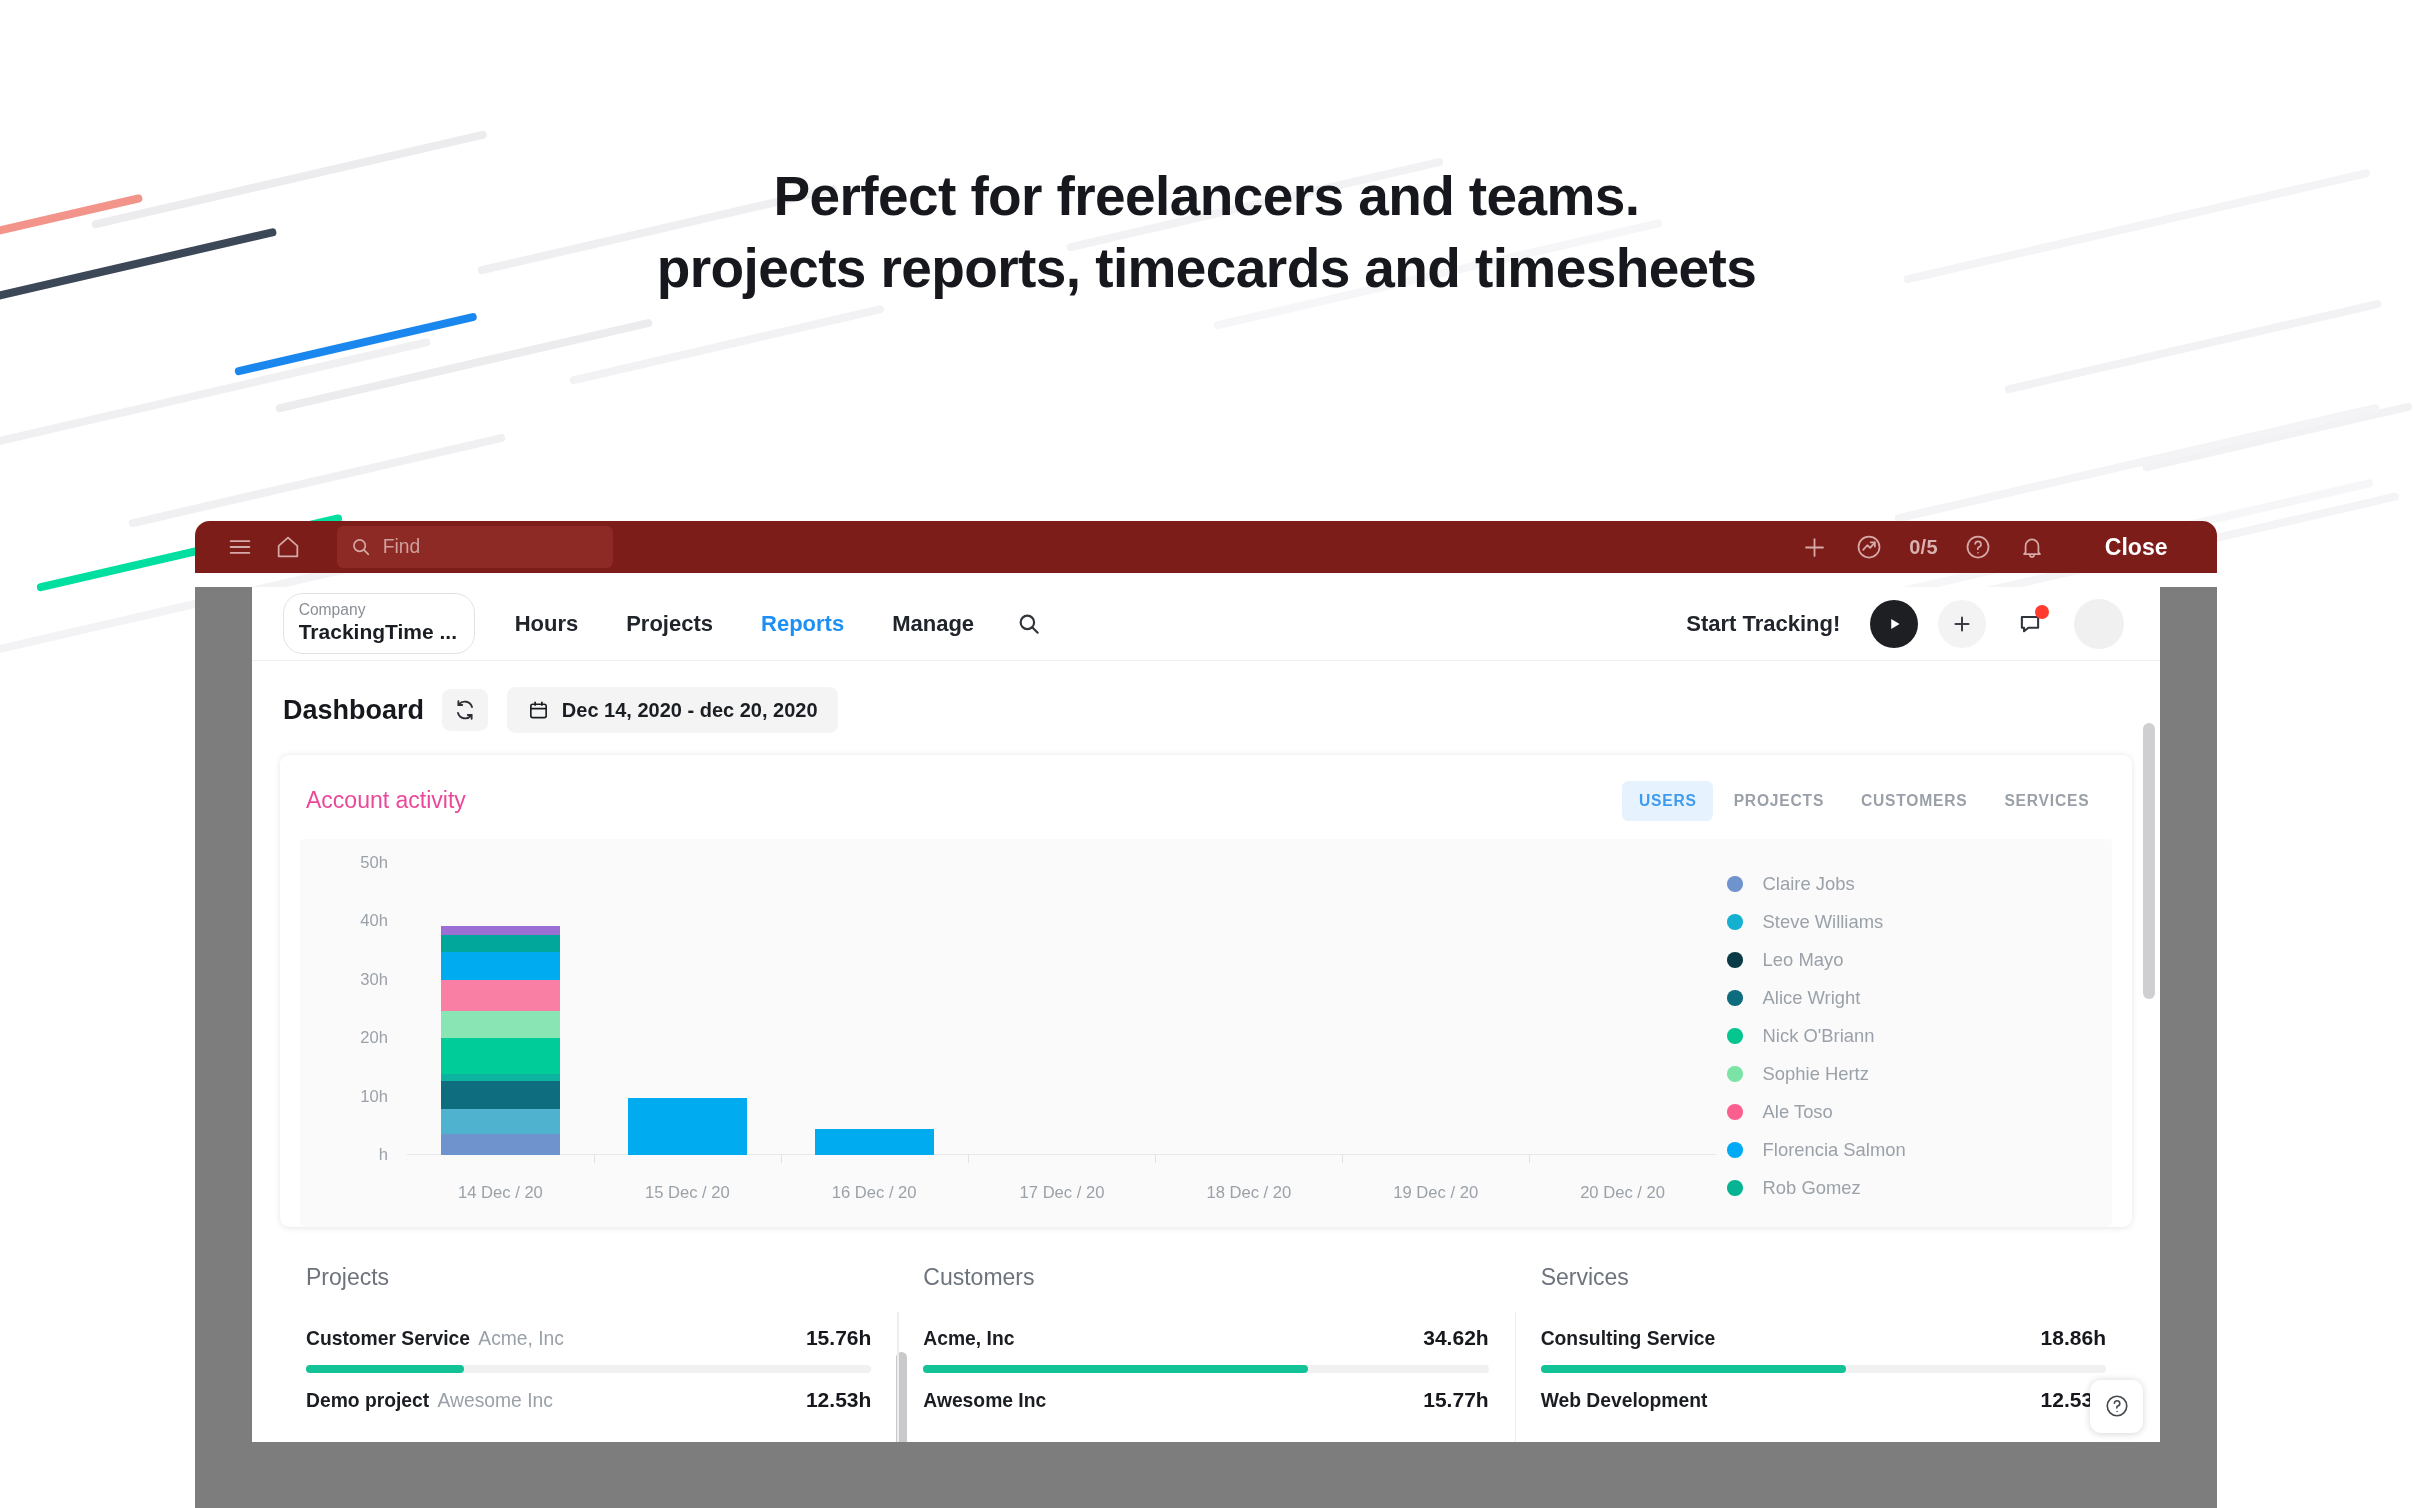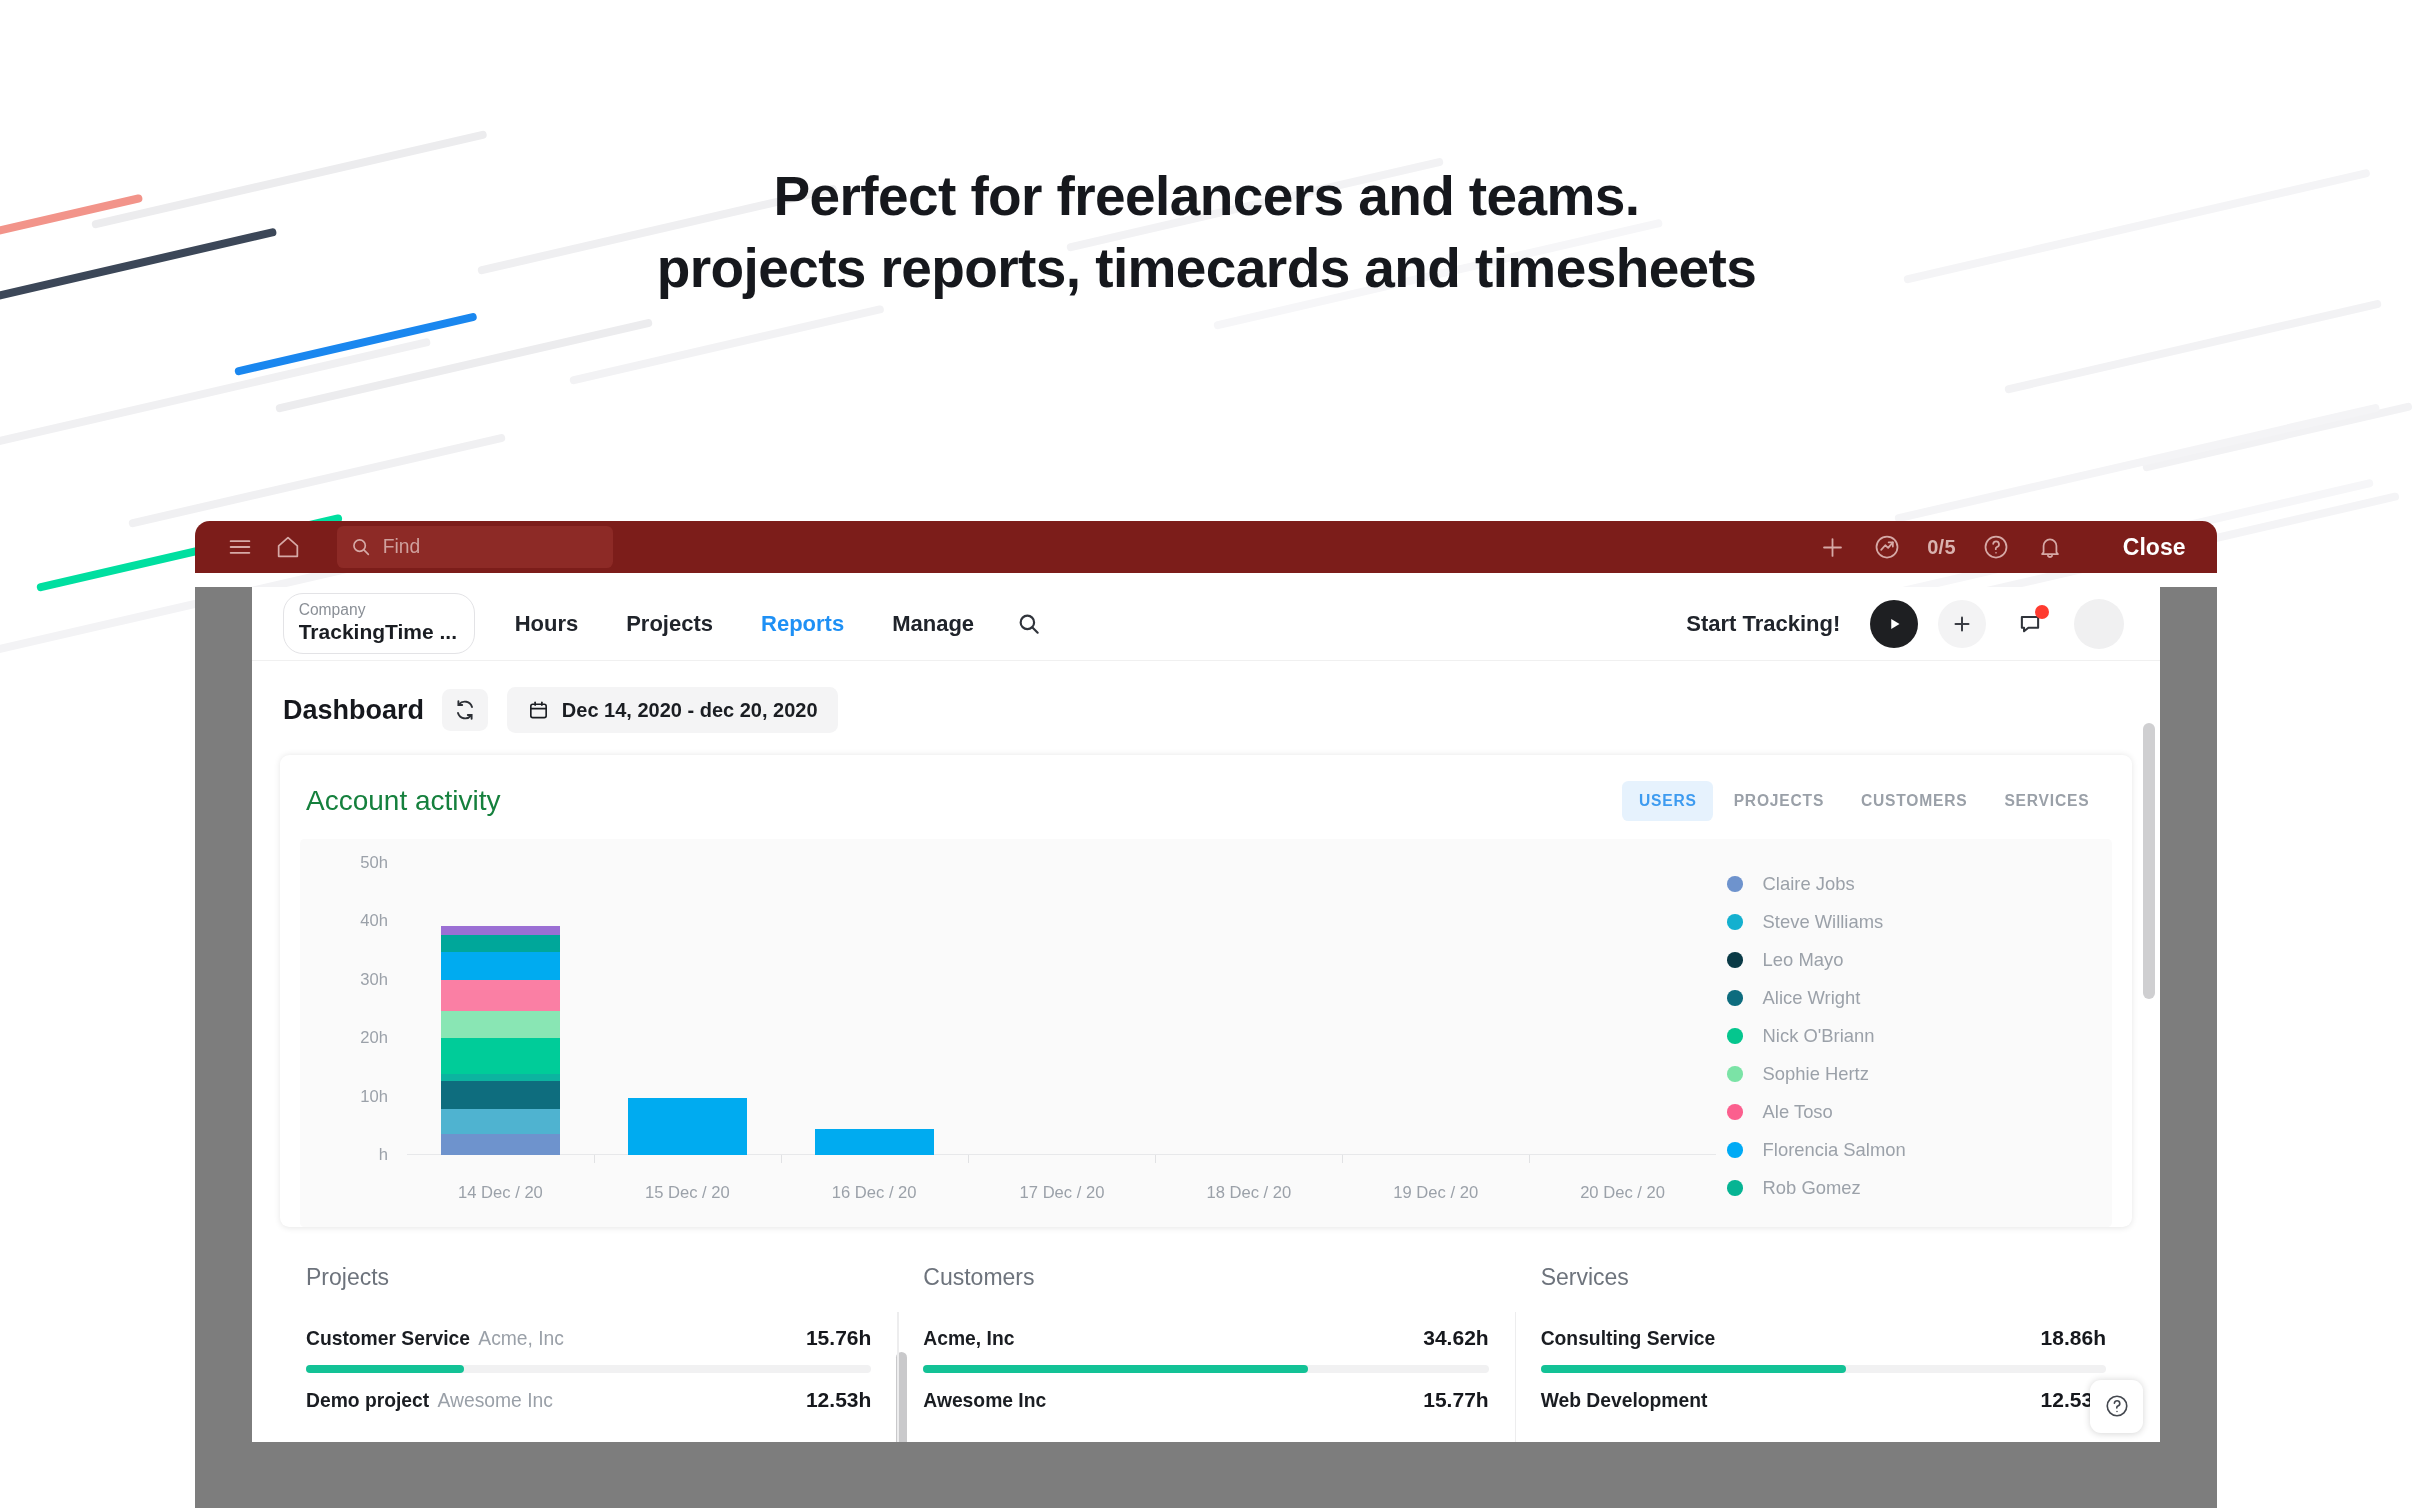--- a/index.html
+++ b/index.html
@@ -36,21 +36,21 @@
   }
   .chrome-left { display:flex; align-items:center; gap:20px; padding-left:31px; }
   .ic { color:#d6a9a6; display:flex; align-items:center; justify-content:center; }
   .find-box {
     margin-left:14.7px; width:276px; height:42px; border-radius:6.4px;
     background:#8d2a26;
     display:flex; align-items:center; gap:11px; padding:0 13px;
   }
   .find-box span.lbl { color:#cfa09d; font-size:19.3px; }
   .chrome-right {
-    margin-left:auto; display:flex; align-items:center; gap:26px; padding-right:26px;
+    margin-left:auto; display:flex; align-items:center; gap:26px; padding-right:44px;
   }
   .chrome-right .count { color:#d9b2af; font-size:20px; font-weight:700; letter-spacing:0.3px;}
   .close-btn {
     color:#ffffff; font-size:23px; font-weight:700; margin-left:33px; margin-right:5.5px;
   }
   
   .frame {
     position:absolute; left:0; top:66px; width:2022px; height:922px;
     background:#7d7d7d;
   }
@@ -107,21 +107,21 @@
     font-size:20px; font-weight:700; color:#1a1d22;
   }
 
   
   .card {
     margin:5.5px 28px 0 28px; background:#ffffff; border-radius:9.2px;
     box-shadow:0 0.9px 6.4px rgba(0,0,0,0.10);
     padding:20px 0 0 0;
   }
   .card-head { display:flex; align-items:center; padding:5.5px 26px 18.4px 26px; }
-  .card-title { font-size:28px; color:#15803d; }
+  .card-title { font-size:23px; color:#ec4899; }
   .tabs { margin-left:auto; display:flex; align-items:center; gap:3.7px; }
   .tab {
     font-size:15.6px; font-weight:700; letter-spacing:0.8px; color:#9aa0a8;
     padding:11px 16.6px; border-radius:6.4px;
   }
   .tab.active { color:#3d9bf0; background:#e6f2fd; }
 
   
   .chartbox {
     margin:0 20px 20px 20px; background:#fafafa; border-radius:4.6px;

